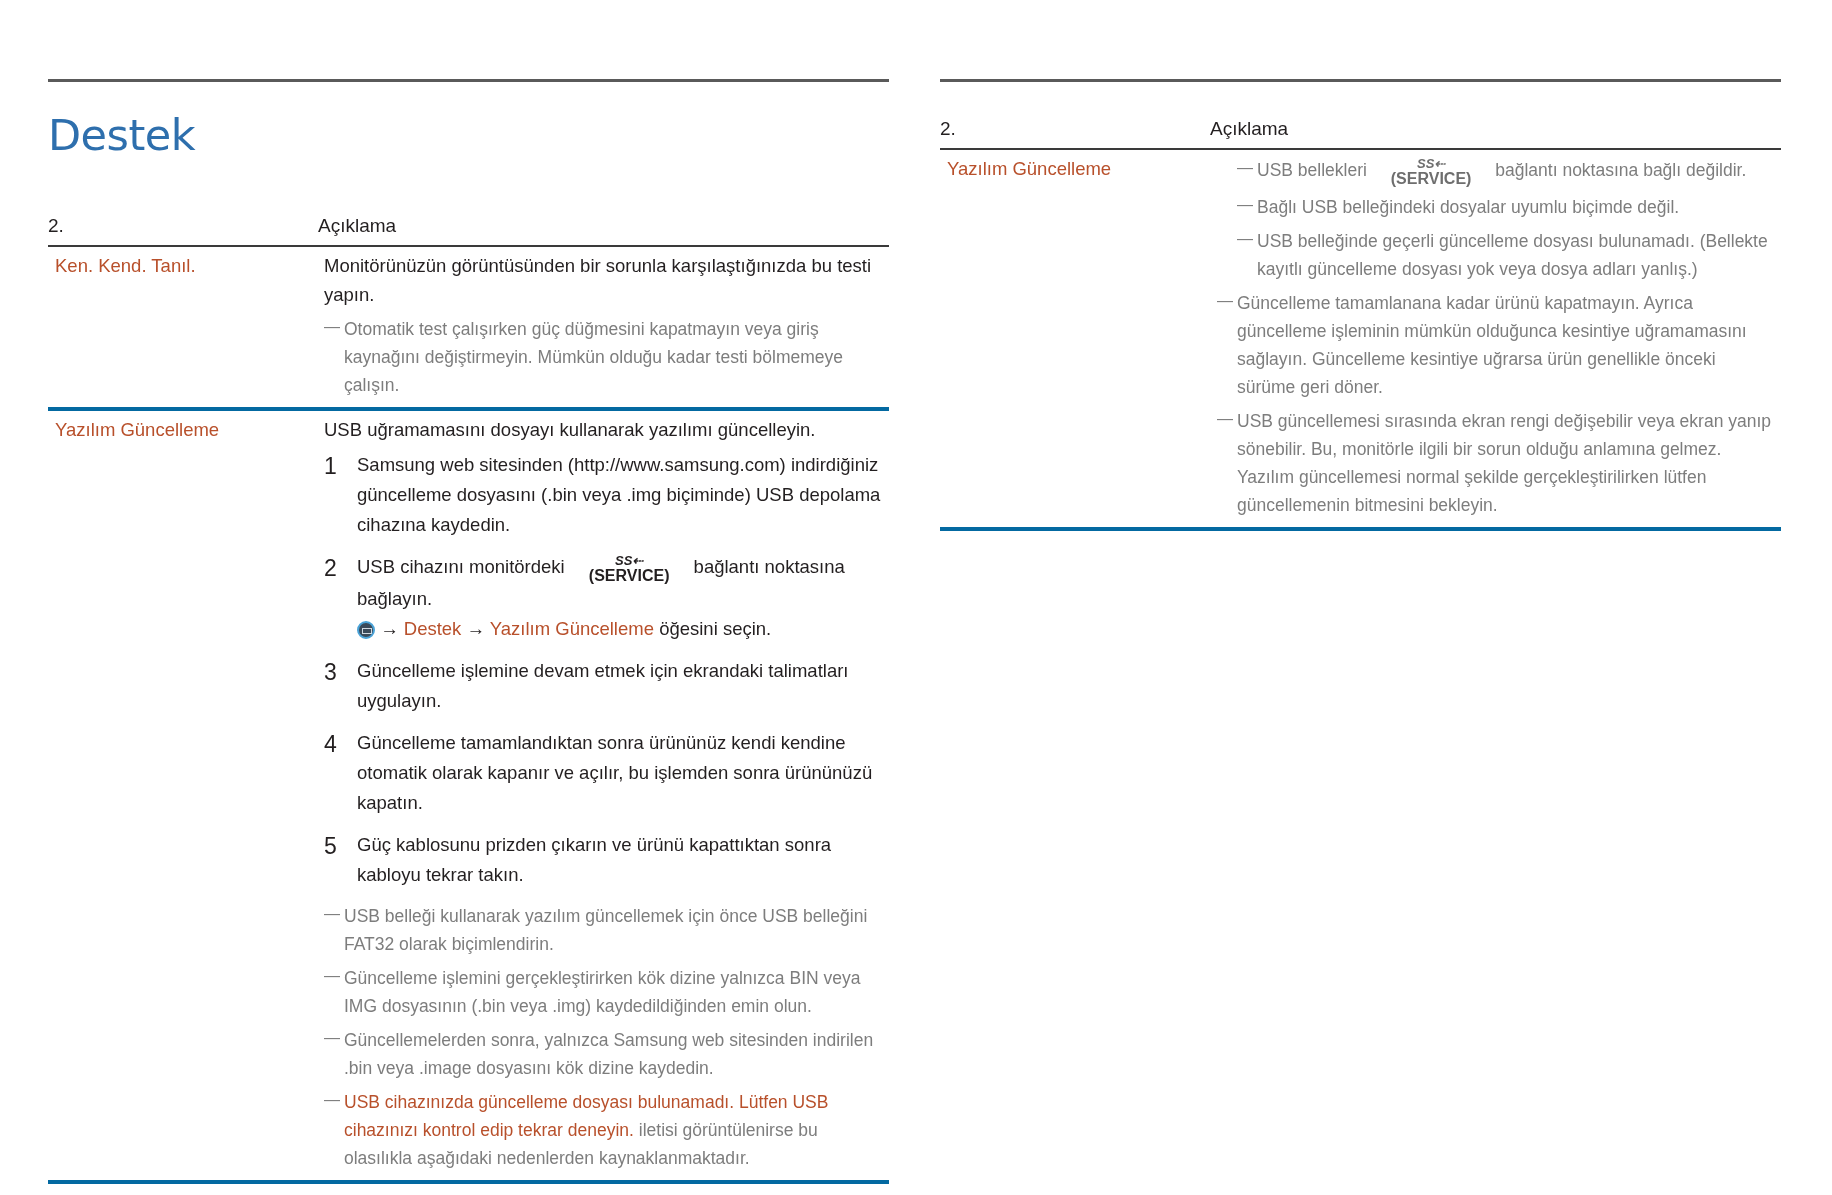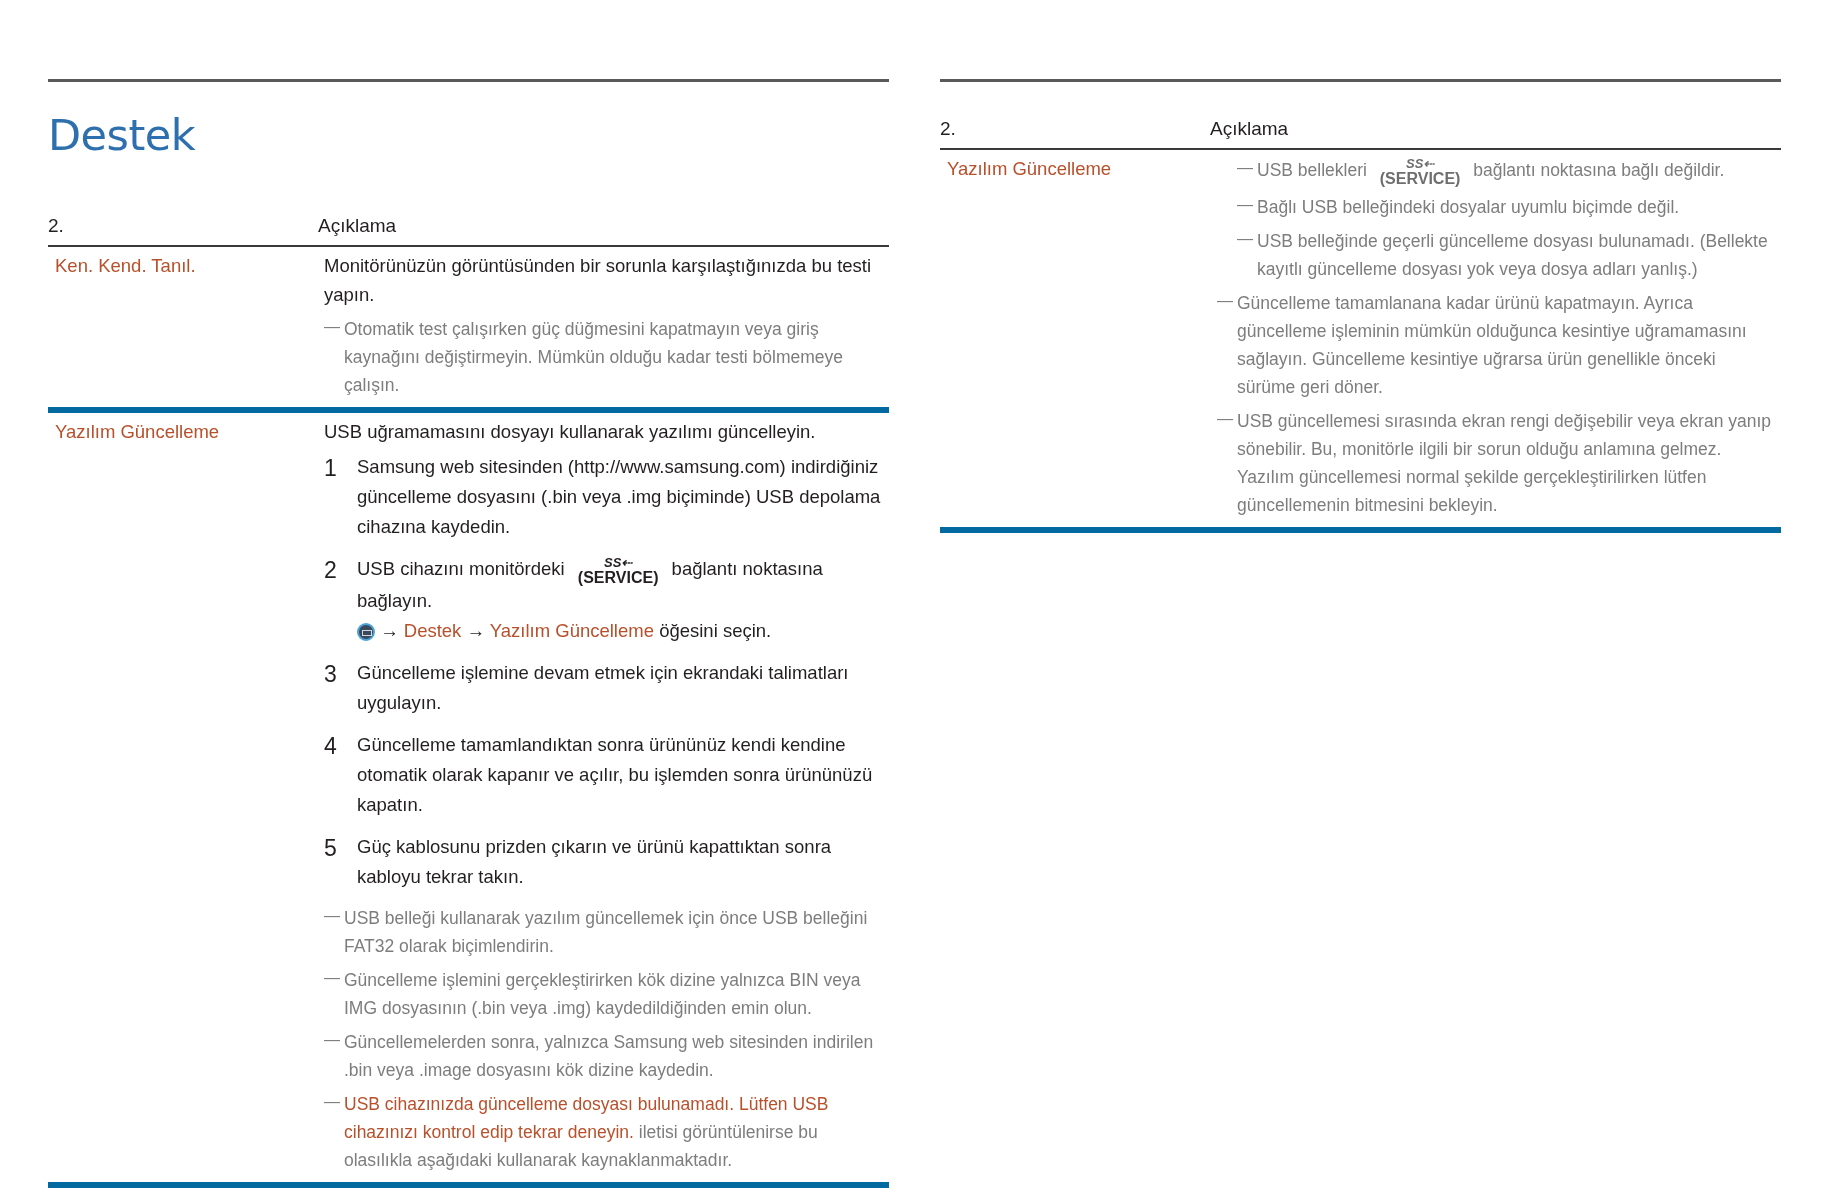--- a/index.html
+++ b/index.html
@@ -8,37 +8,37 @@
   .col { position:absolute; top:79px; }
   .col-left { left:48px; width:841px; }
   .col-right { left:940px; width:841px; }
   .top-rule { height:3px; background:#5a5a5a; width:100%; }
   .page-title { position:absolute; left:48px; top:110px; font-size:43px; color:#2e6fad;
                 font-family:"DejaVu Sans", sans-serif; font-weight:normal; letter-spacing:-0.5px; margin:0; }
   table { border-collapse:collapse; width:100%; table-layout:fixed; }
   th { font-weight:normal; text-align:left; font-size:19px; color:#231f20; padding:0 0 8px 0; vertical-align:bottom; }
   thead tr { border-bottom:2px solid #3a3a3a; }
   td { vertical-align:top; font-size:18.5px; line-height:29px; padding:4px 0 6px 0; }
-  tbody tr { border-bottom:6px solid #0369a1; }
+  tbody tr { border-bottom:4px solid #0369a1; }
   td.label { color:#b8502b; padding-left:7px; }
   td.desc { padding-left:7px; padding-right:4px; }
   .left-table { position:absolute; left:48px; top:215px; width:841px; }
   .left-table col.c1 { width:269px; }
   .right-table { position:absolute; left:940px; top:118px; width:841px; }
   .right-table col.c1 { width:270px; }
   .note { position:relative; padding-left:20px; color:#7d7d7d; font-size:17.5px; line-height:28px; margin-top:6px; }
   .note .dash { position:absolute; left:0; top:-2px; color:#7d7d7d; font-size:16px; }
   .note.inner { padding-left:40px; }
   .note.inner .dash { left:20px; }
   .steps { margin:6px 0 0 0; padding:0; list-style:none; }
   .step { position:relative; padding-left:33px; margin-bottom:12px; line-height:30px; }
   .step .num { position:absolute; left:0; top:1px; font-size:23px; color:#231f20; }
   .hl { color:#b8502b; }
   .hl-bold { color:#b8502b; font-weight:normal; }
-  .usb-icon { display:inline-block; position:relative; vertical-align:-8px; text-align:center; margin:0 8px; line-height:1; }
+  .usb-icon { display:inline-block; position:relative; vertical-align:-8px; text-align:center; margin:0 19px; line-height:1; }
   .usb-icon .ss { display:block; font-size:13px; font-style:italic; font-weight:bold; line-height:12px; }
   .usb-icon .svc { display:block; font-size:16px; font-weight:bold; line-height:17px;text-align:right; }
   .menu-icon { display:inline-block; width:18px; height:18px; border-radius:50%; background:#3b4a5a;
                border:2px solid #4aa3d8; vertical-align:-4px; position:relative; box-sizing:border-box; }
   .menu-icon::after { content:""; position:absolute; left:3px; top:5px; width:8px; height:4px; border:1px solid #cfd8e0; }
   .arrow { color:#231f20; }
 </style>
 </head>
 <body>
 
@@ -119,21 +119,21 @@
           <span class="dash">—</span>
           <span>Güncelleme işlemini gerçekleştirirken kök dizine yalnızca BIN veya IMG dosyasının (.bin veya .img) kaydedildiğinden emin olun.</span>
         </div>
         <div class="note">
           <span class="dash">—</span>
           <span>Güncellemelerden sonra, yalnızca Samsung web sitesinden indirilen .bin veya .image dosyasını kök dizine kaydedin.</span>
         </div>
         <div class="note" style="margin-bottom:2px;">
           <span class="dash">—</span>
           <span class="hl-bold">USB cihazınızda güncelleme dosyası bulunamadı. Lütfen USB cihazınızı kontrol edip tekrar deneyin.</span>
-          <span>iletisi görüntülenirse bu olasılıkla aşağıdaki kullanarak kaynaklanmaktadır.</span>
+          <span>iletisi görüntülenirse bu olasılıkla aşağıdaki nedenlerden kaynaklanmaktadır.</span>
         </div>
       </td>
     </tr>
   </tbody>
 </table>
 
 <table class="right-table">
   <colgroup>
       <col class="c1">
       <col>

